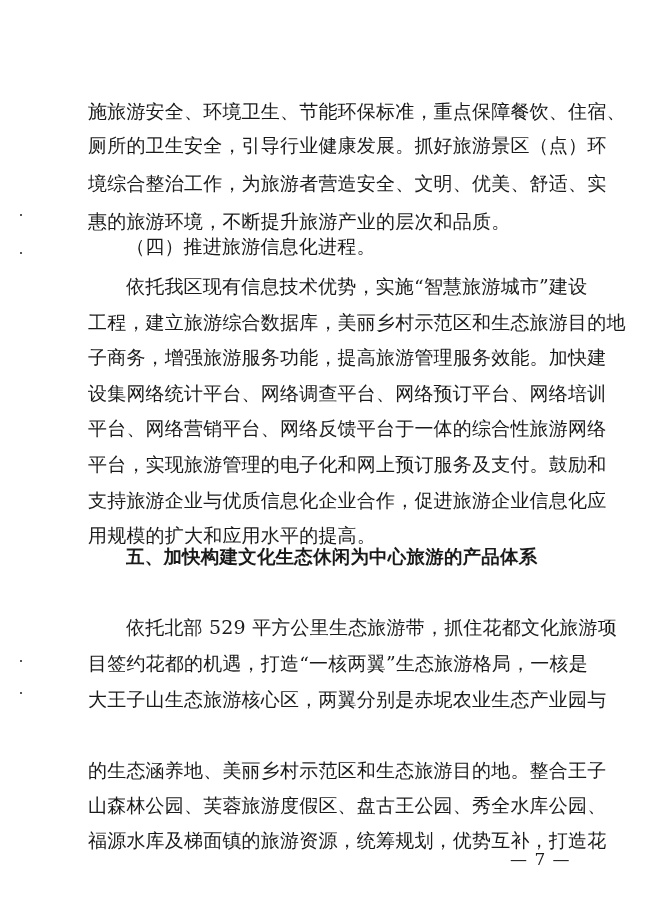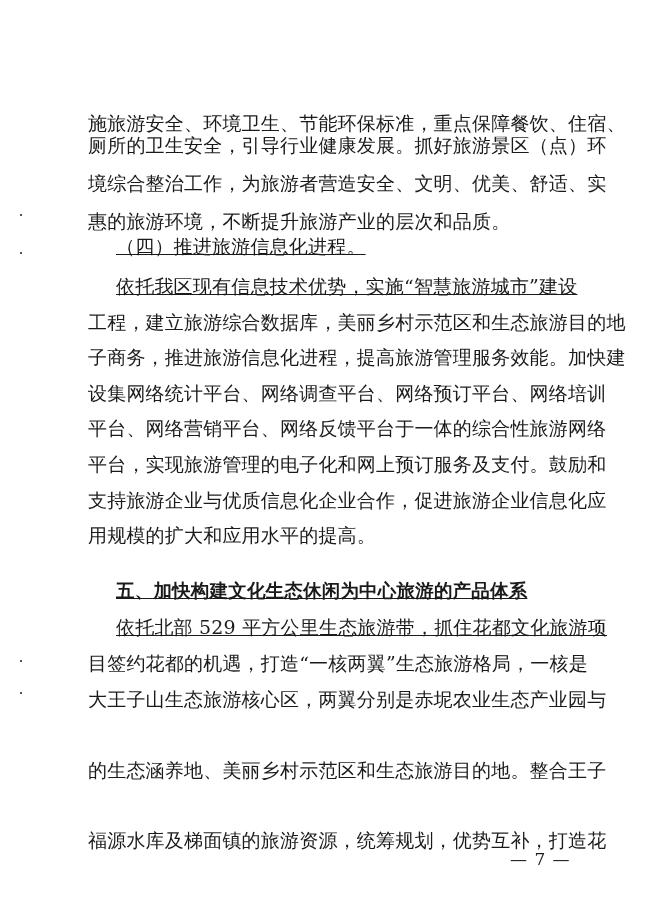--- a/index.html
+++ b/index.html
@@ -7,51 +7,52 @@
     width: 650px; height: 920px; background: #ffffff; position: relative; overflow: hidden;
     font-family: "DejaVu Serif", "Liberation Serif", serif; color: #1a1a1a;
   }
   .page { position: absolute; left: 0; top: 0; width: 650px; height: 920px; }
   .line {
     position: absolute; left: 88px; width: 478px; height: 30px;
     font-size: 19px; line-height: 30px; white-space: nowrap;
     text-align: justify; text-align-last: justify; letter-spacing: 0.2px;
   }
   .line.last { text-align-last: left; }
-  .line.indent { left: 116px; width: 440px; text-decoration: underline; }
-  .line.heading { font-family: "DejaVu Sans", "Liberation Sans", sans-serif; font-weight: bold; font-size: 18.5px; text-align-last: left; margin-top: 34px; }
+  .line.indent { left: 126px; width: 440px; }
+  .line.heading { font-family: "DejaVu Sans", "Liberation Sans", sans-serif; font-weight: bold; font-size: 18.5px; text-align-last: left; }
   .line.sub { text-align-last: left; }
   .margin-dot { position: absolute; width: 2px; height: 2px; background: #555; }
   .page-number {
     position: absolute; left: 510px; top: 833px; font-size: 17px; line-height: 26px;
     white-space: nowrap; letter-spacing: 1px;
   }
 </style>
 </head>
 <body>
 
 <div class="page">
-  <div class="line" style="top:108px">施旅游安全、环境卫生、节能环保标准，重点保障餐饮、住宿、</div>
+  <div class="line" style="top:96px">施旅游安全、环境卫生、节能环保标准，重点保障餐饮、住宿、</div>
   <div class="line" style="top:130px">厕所的卫生安全，引导行业健康发展。抓好旅游景区（点）环</div>
   <div class="line" style="top:168px">境综合整治工作，为旅游者营造安全、文明、优美、舒适、实</div>
   <div class="line last" style="top:206px">惠的旅游环境，不断提升旅游产业的层次和品质。</div>
   <div class="line indent sub" style="top:231px">（四）推进旅游信息化进程。</div>
   <div class="line indent" style="top:271px">依托我区现有信息技术优势，实施“智慧旅游城市”建设</div>
   <div class="line" style="top:307px">工程，建立旅游综合数据库，美丽乡村示范区和生态旅游目的地</div>
-  <div class="line" style="top:342px">子商务，推进旅游信息化进程，提高旅游管理服务效能。加快建</div>
+  <div class="line" style="top:342px">子商务，增强旅游服务功能，提高旅游管理服务效能。加快建</div>
   <div class="line" style="top:378px">设集网络统计平台、网络调查平台、网络预订平台、网络培训</div>
   <div class="line" style="top:413px">平台、网络营销平台、网络反馈平台于一体的综合性旅游网络</div>
   <div class="line" style="top:449px">平台，实现旅游管理的电子化和网上预订服务及支付。鼓励和</div>
   <div class="line" style="top:485px">支持旅游企业与优质信息化企业合作，促进旅游企业信息化应</div>
   <div class="line last" style="top:520px">用规模的扩大和应用水平的提高。</div>
   <div class="line indent heading" style="top:542px">五、加快构建文化生态休闲为中心旅游的产品体系</div>
   <div class="line indent" style="top:612px">依托北部 529 平方公里生态旅游带，抓住花都文化旅游项</div>
   <div class="line" style="top:648px">目签约花都的机遇，打造“一核两翼”生态旅游格局，一核是</div>
   <div class="line" style="top:684px">大王子山生态旅游核心区，两翼分别是赤坭农业生态产业园与</div>
   <div class="line" style="top:755px">的生态涵养地、美丽乡村示范区和生态旅游目的地。整合王子</div>
+  <div class="line" style="top:790px">山森林公园、芙蓉旅游度假区、盘古王公园、秀全水库公园、</div>
   <div class="line" style="top:825px">福源水库及梯面镇的旅游资源，统筹规划，优势互补，打造花</div>
 
   <div class="page-number" style="top:846px">— 7 —</div>
 
   <div class="margin-dot" style="left:20px;top:214px"></div>
   <div class="margin-dot" style="left:20px;top:252px"></div>
   <div class="margin-dot" style="left:20px;top:660px"></div>
   <div class="margin-dot" style="left:20px;top:692px"></div>
 </div>
 

